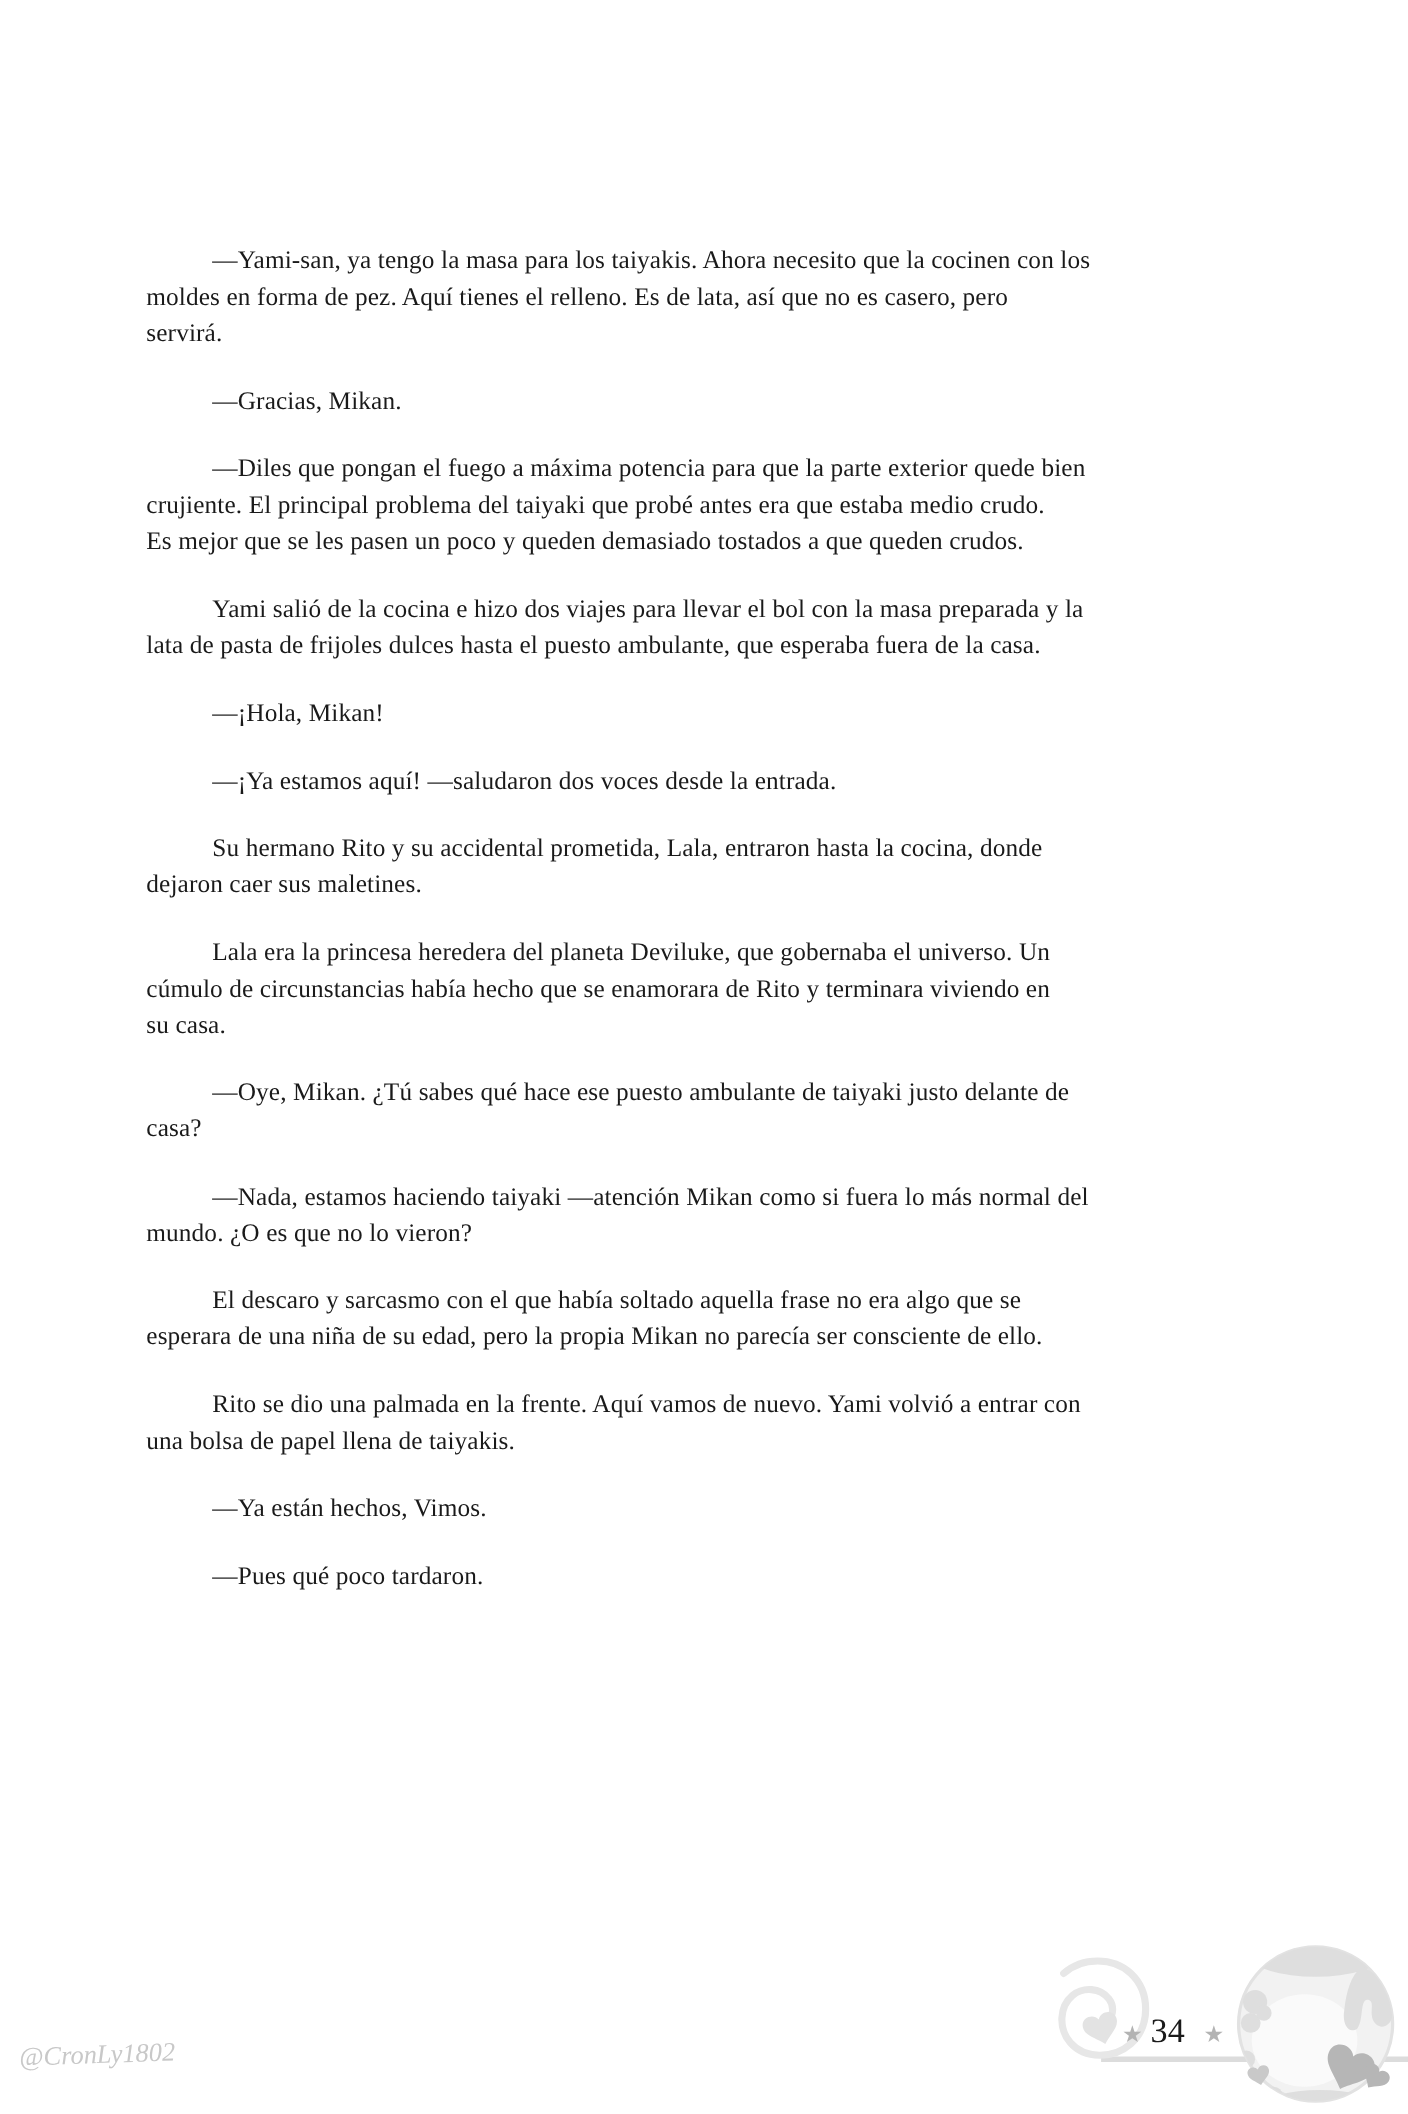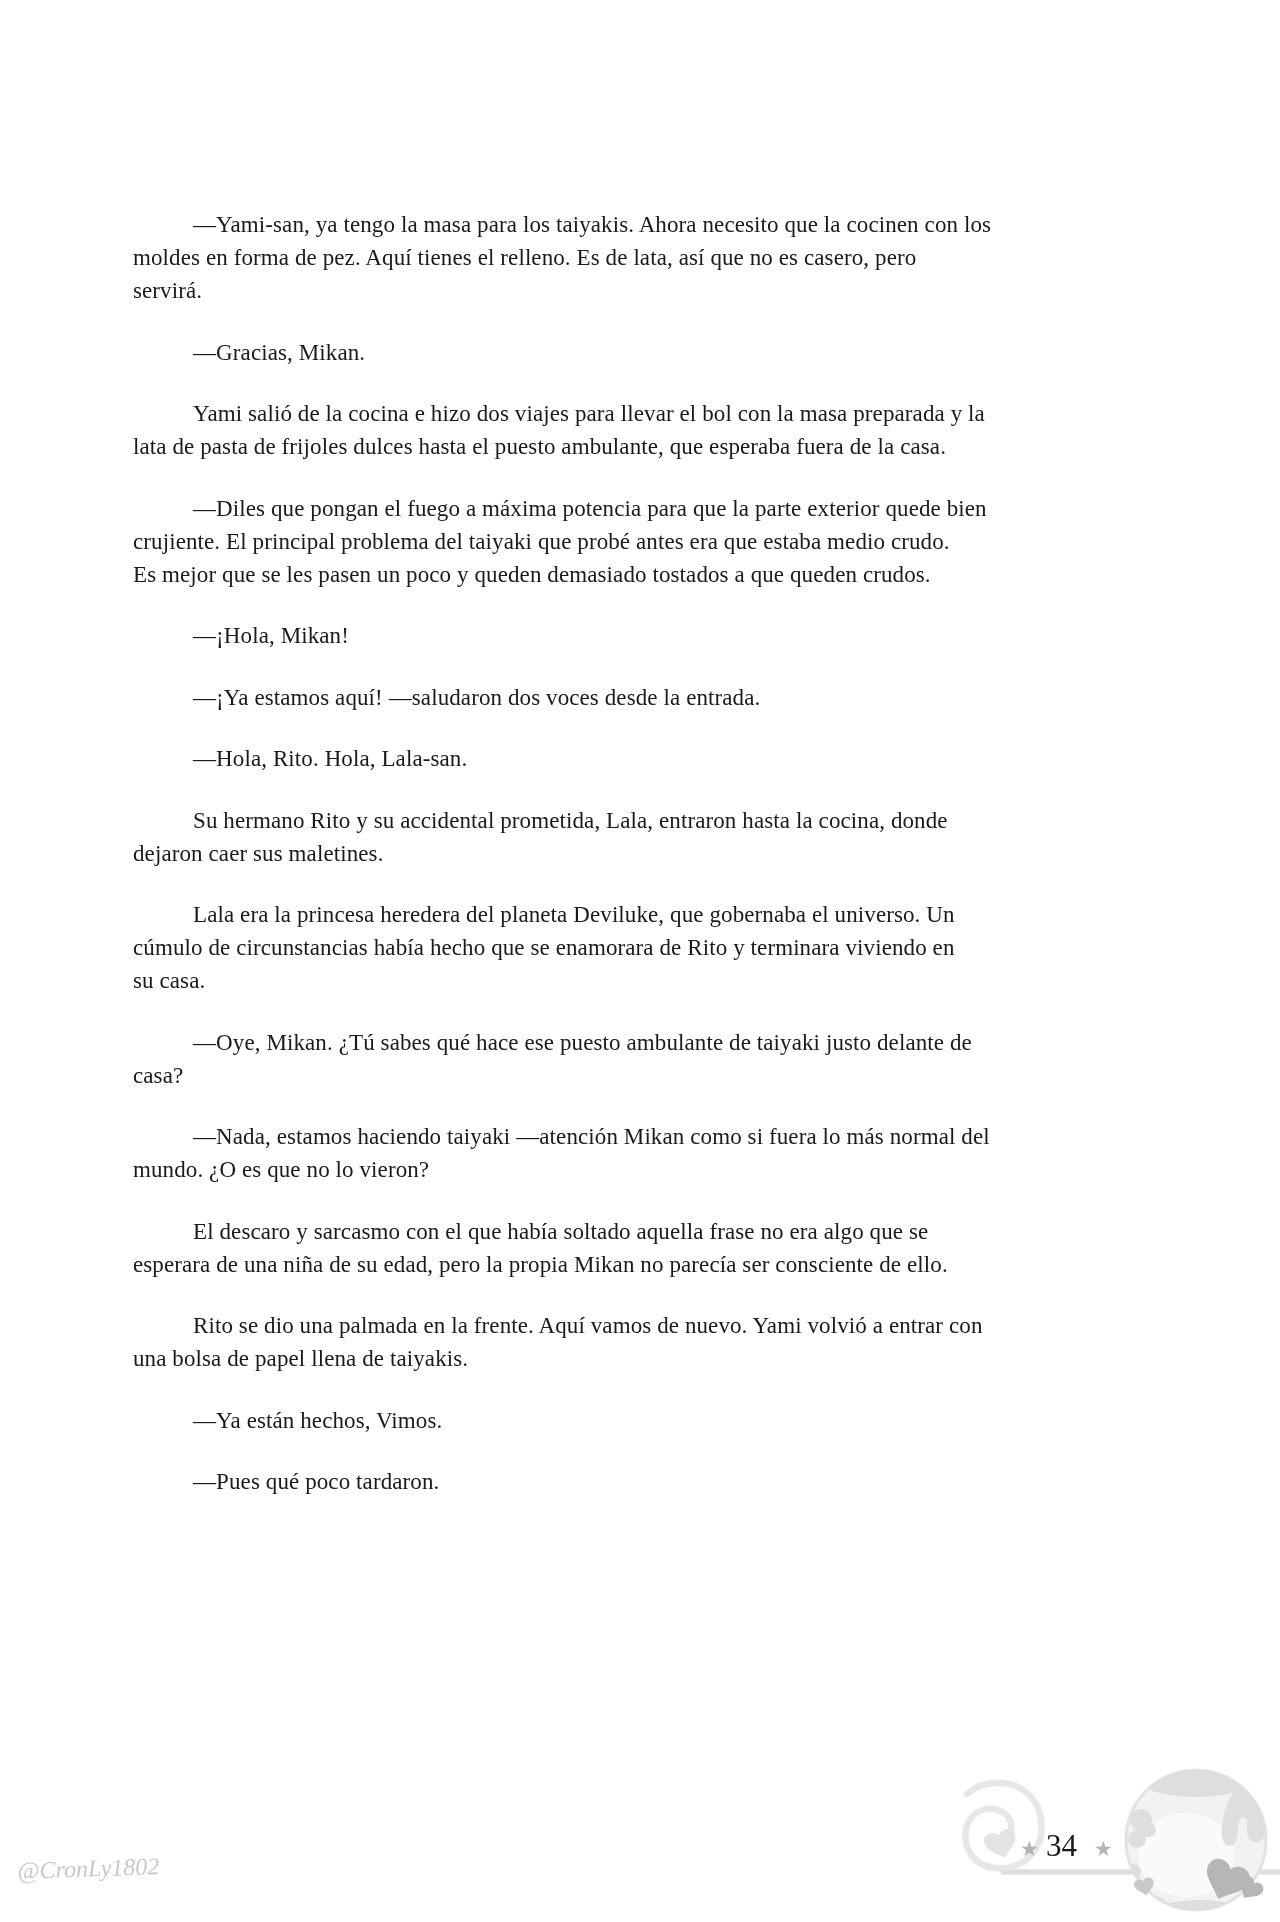--- a/index.html
+++ b/index.html
@@ -11,21 +11,21 @@
     position: relative;
     width: 1280px;
     height: 1922px;
     background: #ffffff;
     overflow: hidden;
     font-family: "Liberation Serif", serif;
   }
   .text-block {
     position: absolute;
     left: 133px;
-    top: 208px;
+    top: 220px;
     width: 1060px;
   }
   .text-block p {
     margin: 0 0 28.5px 0;
     font-size: 23px;
     line-height: 33px;
     color: #1a1a1a;
     text-indent: 60px;
     white-space: pre-line;
     letter-spacing: 0.1px;
@@ -72,28 +72,27 @@
 </head>
 <body>
 
 <div class="page">
 
   <main class="text-block">
     <p>—Yami-san, ya tengo la masa para los taiyakis. Ahora necesito que la cocinen con los
 moldes en forma de pez. Aquí tienes el relleno. Es de lata, así que no es casero, pero
 servirá.</p>
     <p>—Gracias, Mikan.</p>
-    <p>Yami salió de la cocina e hizo dos viajes para llevar el bol con la masa preparada y la
-lata de pasta de frijoles dulces hasta el puesto ambulante, que esperaba fuera de la casa.</p>
     <p>—Diles que pongan el fuego a máxima potencia para que la parte exterior quede bien
 crujiente. El principal problema del taiyaki que probé antes era que estaba medio crudo.
 Es mejor que se les pasen un poco y queden demasiado tostados a que queden crudos.</p>
+    <p>Yami salió de la cocina e hizo dos viajes para llevar el bol con la masa preparada y la
+lata de pasta de frijoles dulces hasta el puesto ambulante, que esperaba fuera de la casa.</p>
     <p>—¡Hola, Mikan!</p>
     <p>—¡Ya estamos aquí! —saludaron dos voces desde la entrada.</p>
-    <p>—Hola, Rito. Hola, Lala-san.</p>
     <p>Su hermano Rito y su accidental prometida, Lala, entraron hasta la cocina, donde
 dejaron caer sus maletines.</p>
     <p>Lala era la princesa heredera del planeta Deviluke, que gobernaba el universo. Un
 cúmulo de circunstancias había hecho que se enamorara de Rito y terminara viviendo en
 su casa.</p>
     <p>—Oye, Mikan. ¿Tú sabes qué hace ese puesto ambulante de taiyaki justo delante de
 casa?</p>
     <p>—Nada, estamos haciendo taiyaki —atención Mikan como si fuera lo más normal del
 mundo. ¿O es que no lo vieron?</p>
     <p>El descaro y sarcasmo con el que había soltado aquella frase no era algo que se

